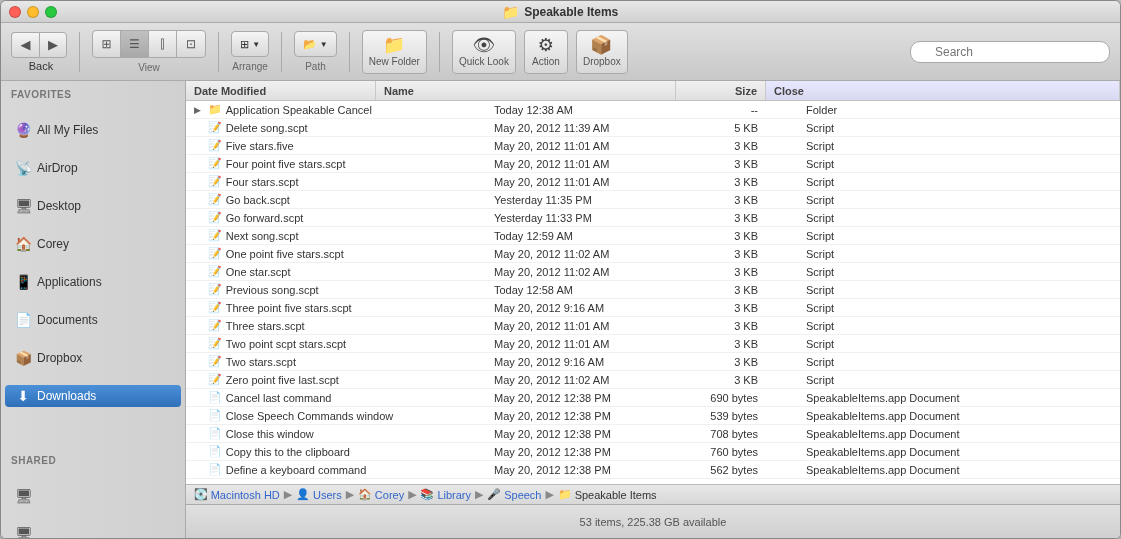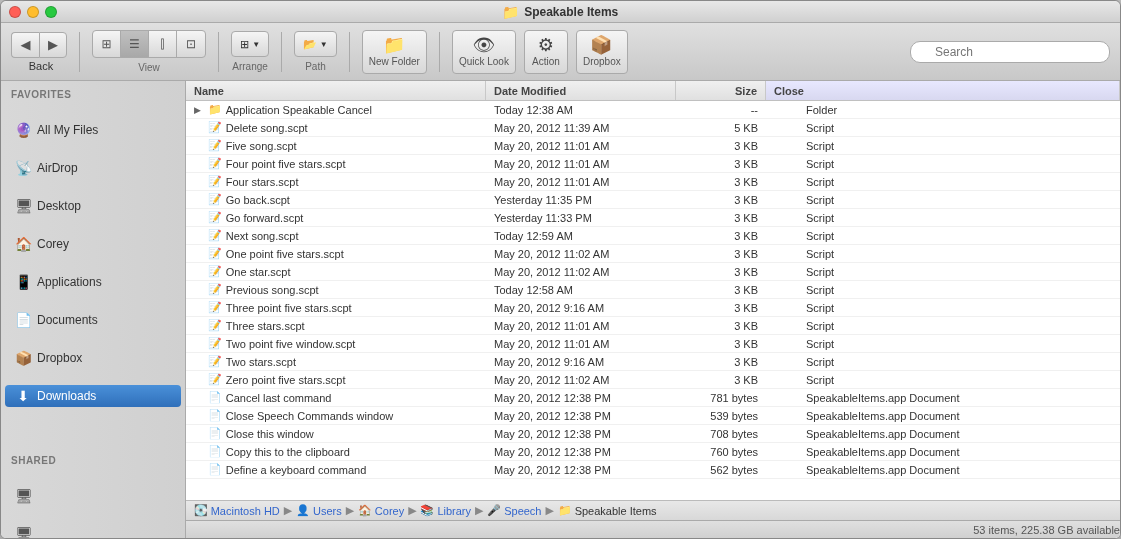--- a/index.html
+++ b/index.html
@@ -260,24 +260,24 @@
     }
     .file-cell.col-date { width: 190px; }
     .file-cell.col-size { width: 90px; text-align: right; justify-content: flex-end; display: flex; }
     .file-cell.col-kind { flex: 1; margin-left: 32px; }
     .file-icon { font-size: 11px; flex-shrink: 0; }
     .folder-expand { width: 10px; font-size: 9px; color: #666; }
     
     .status-bar {
       background: linear-gradient(to bottom, #e0e0e0, #d0d0d0);
       border-top: 1px solid #aaa;
-      height: 18px;
-      display: flex;
-      align-items: center;
-      justify-content: flex-end;
+      height: 34px;
+      display: flex;
+      align-items: center;
+      justify-content: center;
       font-size: 11px;
       color: #555;
       flex-shrink: 0;
     }
     
     .breadcrumb-bar {
       background: linear-gradient(to bottom, #e8e8e8, #d8d8d8);
       border-top: 1px solid #bbb;
       height: 20px;
       display: flex;
@@ -469,22 +469,22 @@
       </div>
       <div class="sidebar-item">
         <span class="sidebar-icon">💾</span>
         <span class="sidebar-label">My Passport</span>
       </div>
     </div>
 
     <div class="file-pane">
 
       <div class="file-header">
+        <div class="file-header-cell col-date">Date Modified</div>
         <div class="file-header-cell col-name">Name</div>
-        <div class="file-header-cell col-date">Date Modified</div>
         <div class="file-header-cell col-size">Size</div>
         <div class="file-header-cell col-kind active">Close</div>
       </div>
 
       <div class="file-list">
 
         <div class="file-row">
           <div class="file-cell col-name">
             <span class="folder-expand">▶</span>
             <span class="file-icon">📁</span>
@@ -502,21 +502,21 @@
               <span>Delete song.scpt</span>
             </div>
           <div class="file-cell col-date">May 20, 2012 11:39 AM</div>
           <div class="file-cell col-size">5 KB</div>
           <div class="file-cell col-kind">Script</div>
         </div>
         <div class="file-row">
           <div class="file-cell col-name">
               <span style="width:10px;display:inline-block"></span>
               <span class="file-icon">📝</span>
-              <span>Five song.scpt</span>
+              <span>Five stars.five</span>
             </div>
           <div class="file-cell col-date">May 20, 2012 11:01 AM</div>
           <div class="file-cell col-size">3 KB</div>
           <div class="file-cell col-kind">Script</div>
         </div>
         <div class="file-row">
           <div class="file-cell col-name">
               <span style="width:10px;display:inline-block"></span>
               <span class="file-icon">📝</span>
               <span>Four point five stars.scpt</span>
@@ -612,54 +612,54 @@
               <span>Three stars.scpt</span>
             </div>
           <div class="file-cell col-date">May 20, 2012 11:01 AM</div>
           <div class="file-cell col-size">3 KB</div>
           <div class="file-cell col-kind">Script</div>
         </div>
         <div class="file-row">
           <div class="file-cell col-name">
               <span style="width:10px;display:inline-block"></span>
               <span class="file-icon">📝</span>
-              <span>Two point five window.scpt</span>
+              <span>Two point scpt stars.scpt</span>
             </div>
           <div class="file-cell col-date">May 20, 2012 11:01 AM</div>
           <div class="file-cell col-size">3 KB</div>
           <div class="file-cell col-kind">Script</div>
         </div>
         <div class="file-row">
           <div class="file-cell col-name">
               <span style="width:10px;display:inline-block"></span>
               <span class="file-icon">📝</span>
               <span>Two stars.scpt</span>
             </div>
           <div class="file-cell col-date">May 20, 2012 9:16 AM</div>
           <div class="file-cell col-size">3 KB</div>
           <div class="file-cell col-kind">Script</div>
         </div>
         <div class="file-row">
           <div class="file-cell col-name">
               <span style="width:10px;display:inline-block"></span>
               <span class="file-icon">📝</span>
-              <span>Zero point five stars.scpt</span>
+              <span>Zero point five last.scpt</span>
             </div>
           <div class="file-cell col-date">May 20, 2012 11:02 AM</div>
           <div class="file-cell col-size">3 KB</div>
           <div class="file-cell col-kind">Script</div>
         </div>
         <div class="file-row">
           <div class="file-cell col-name">
               <span style="width:10px;display:inline-block"></span>
               <span class="file-icon">📄</span>
               <span>Cancel last command</span>
             </div>
           <div class="file-cell col-date">May 20, 2012 12:38 PM</div>
-          <div class="file-cell col-size">781 bytes</div>
+          <div class="file-cell col-size">690 bytes</div>
           <div class="file-cell col-kind">SpeakableItems.app Document</div>
         </div>
         <div class="file-row">
           <div class="file-cell col-name">
               <span style="width:10px;display:inline-block"></span>
               <span class="file-icon">📄</span>
               <span>Close Speech Commands window</span>
             </div>
           <div class="file-cell col-date">May 20, 2012 12:38 PM</div>
           <div class="file-cell col-size">539 bytes</div>

